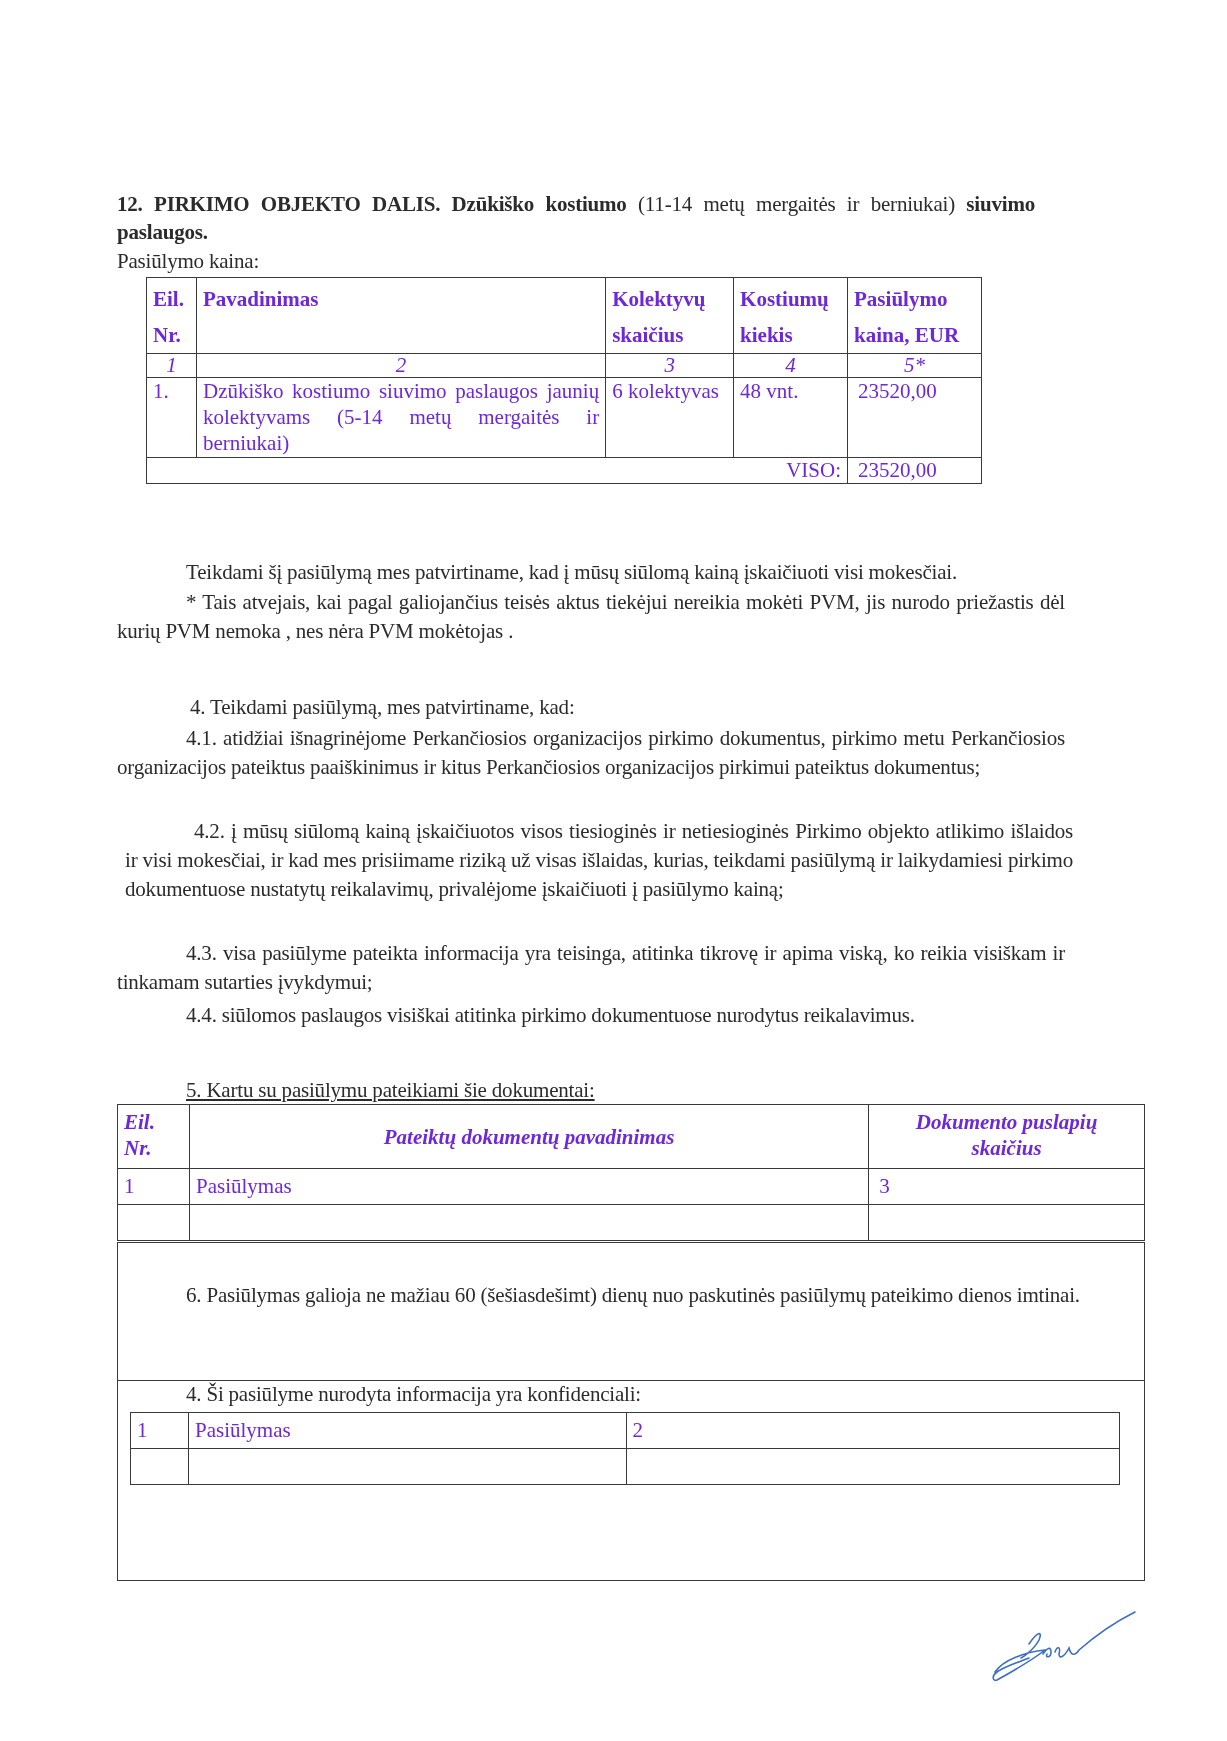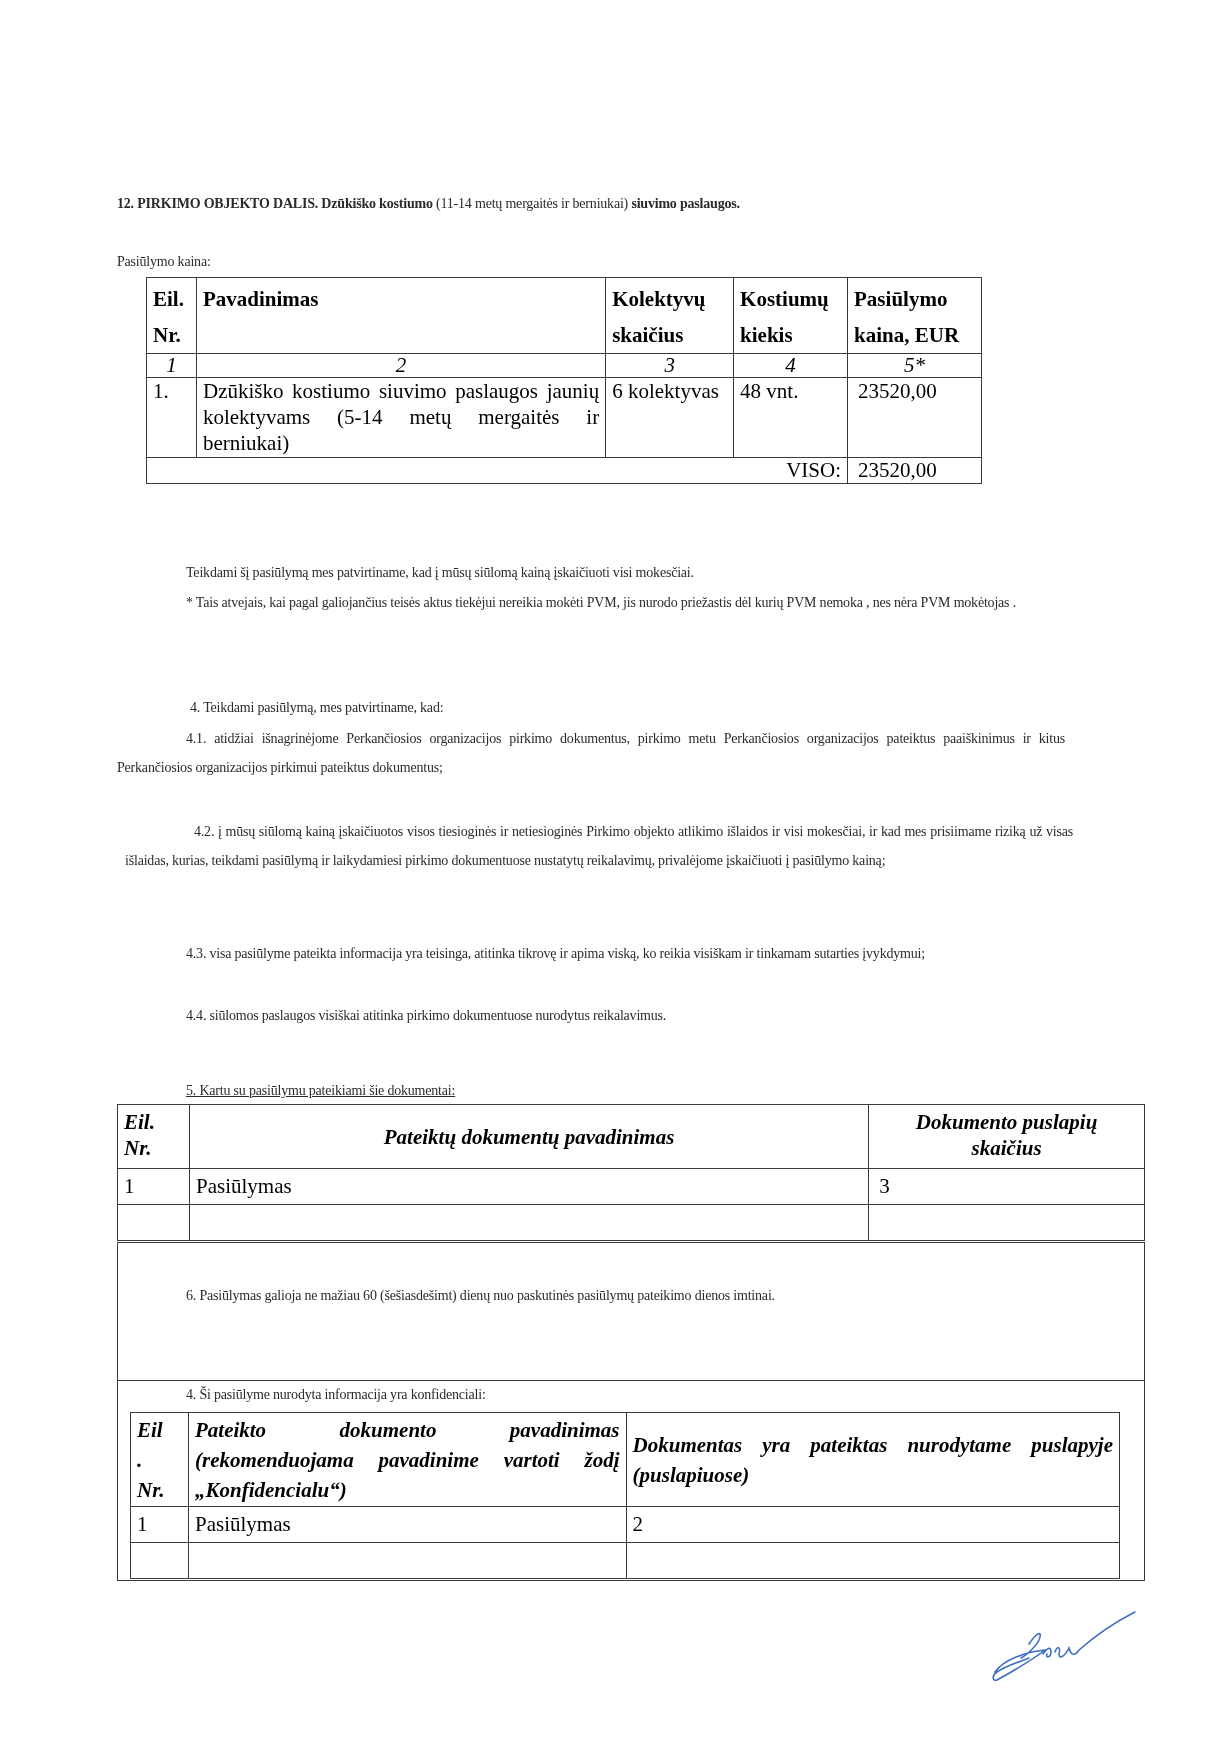--- a/index.html
+++ b/index.html
@@ -1,25 +1,25 @@
 <!DOCTYPE html>
 <html><head>
 <meta charset="utf-8">
 <style>
   html, body { margin: 0; padding: 0; background: #ffffff; }
   body { width: 1227px; height: 1741px; position: relative; overflow: hidden;
          font-family: "Liberation Serif", "DejaVu Serif", serif; color: #2b2b2b; }
   .abs { position: absolute; }
-  .txt { font-size: 14px; line-height: 29px; letter-spacing: -0.2px; }
+  .txt { font-size: 21px; line-height: 29px; letter-spacing: -0.2px; }
   .just { text-align: justify; }
   .bold { font-weight: bold; }
   .ital { font-style: italic; }
   table { border-collapse: collapse; position: absolute; }
   td { border: 1.5px solid #3a3a3a; vertical-align: top; padding: 0 6px;
-       font-size: 21px; line-height: 26px; color: #000000; }
+       font-size: 21px; line-height: 26px; color: #6d28d9; }
   .hdr { font-weight: bold; }
   .c { text-align: center; }
   .r { text-align: right; }
   .outer-box { position: absolute; border: 1.5px solid #3a3a3a; }
 </style>
 </head>
 <body>
 
 <div class="abs txt just" style="left:117px; top:190px; width:918px; line-height:28px;">
   <span class="bold">12. PIRKIMO OBJEKTO DALIS. Dzūkiško kostiumo</span><span> (11-14 metų mergaitės ir berniukai) </span><span class="bold">siuvimo paslaugos.</span>
@@ -125,29 +125,20 @@
 <div class="outer-box" style="left:117px; top:1379px; width:1026px; height:201px; border-top:none;"></div>
 <div class="abs txt" style="left:186px; top:1380px;">4. Ši pasiūlyme nurodyta informacija yra konfidenciali:</div>
 
 <table style="left:130px; top:1412px; width:990px;">
   <colgroup>
       <col style="width:58px">
       <col style="width:438px">
       <col style="width:494px">
     </colgroup>
   <tbody>
-      <tr style="height:94px;">
-    <td class="bold ital" style="line-height:30px; padding-top:2px;">
-      <div>Eil</div>
-      <div>.</div>
-      <div>Nr.</div>
-    </td>
-    <td class="bold ital just" style="line-height:30px; padding-top:2px;">Pateikto dokumento pavadinimas (rekomenduojama pavadinime vartoti žodį „Konfidencialu“)</td>
-    <td class="bold ital just" style="line-height:30px; vertical-align:middle;">Dokumentas yra pateiktas nurodytame puslapyje (puslapiuose)</td>
-  </tr>
   <tr style="height:36px;">
     <td style="padding-top:4px;">1</td>
     <td style="padding-top:4px;">Pasiūlymas</td>
     <td style="padding-top:4px;">2</td>
   </tr>
   <tr style="height:36px;">
     <td></td>
     <td></td>
     <td></td>
   </tr>

